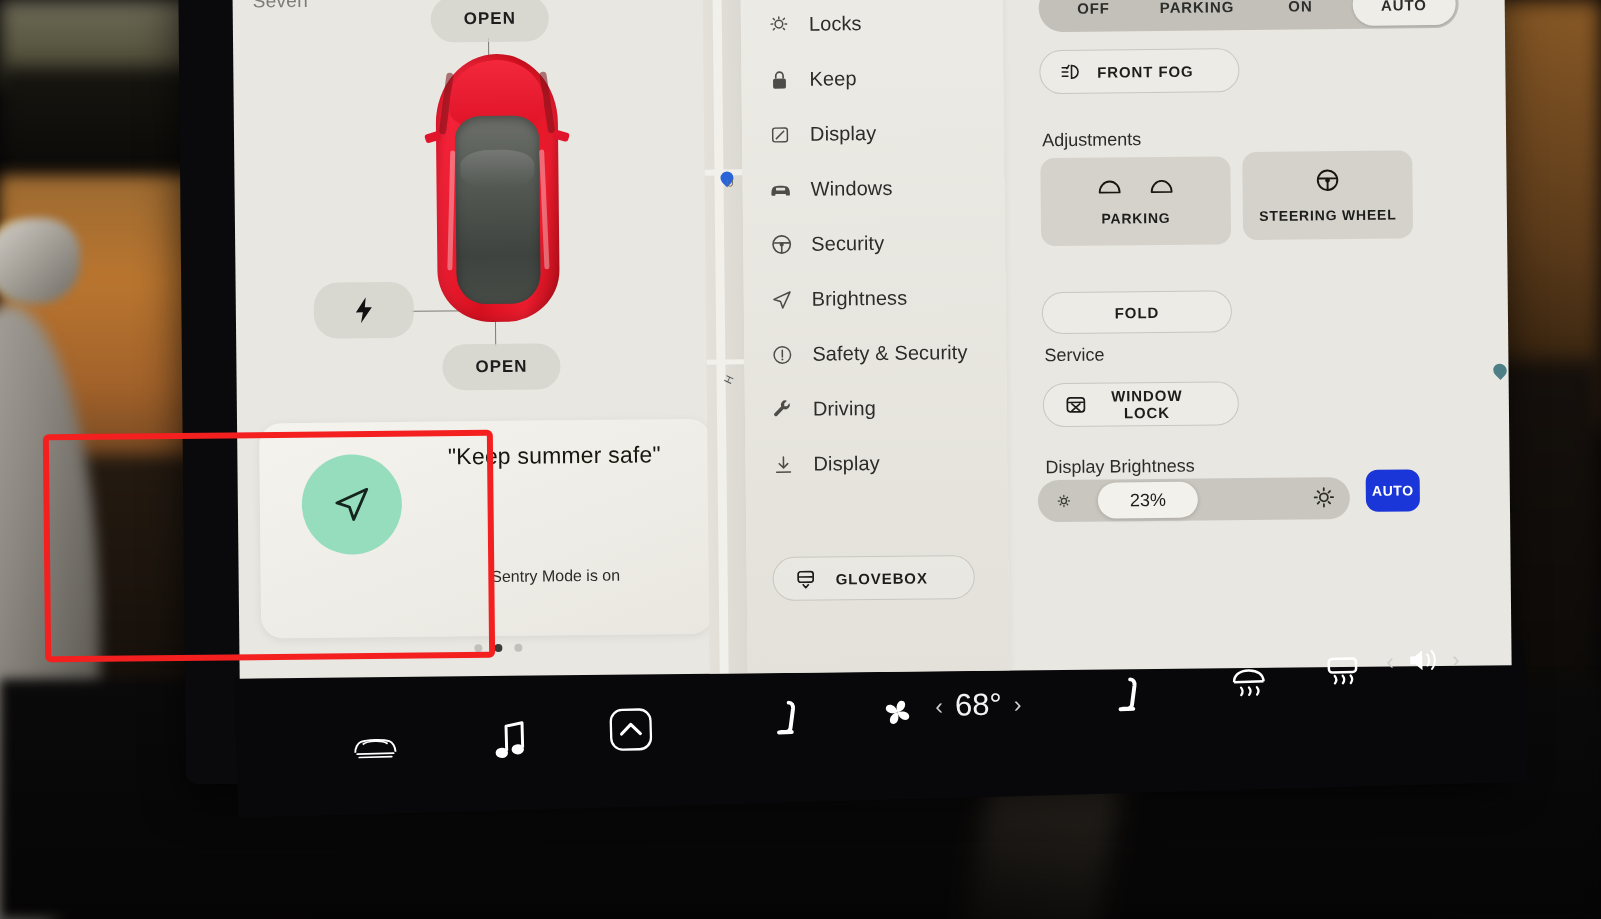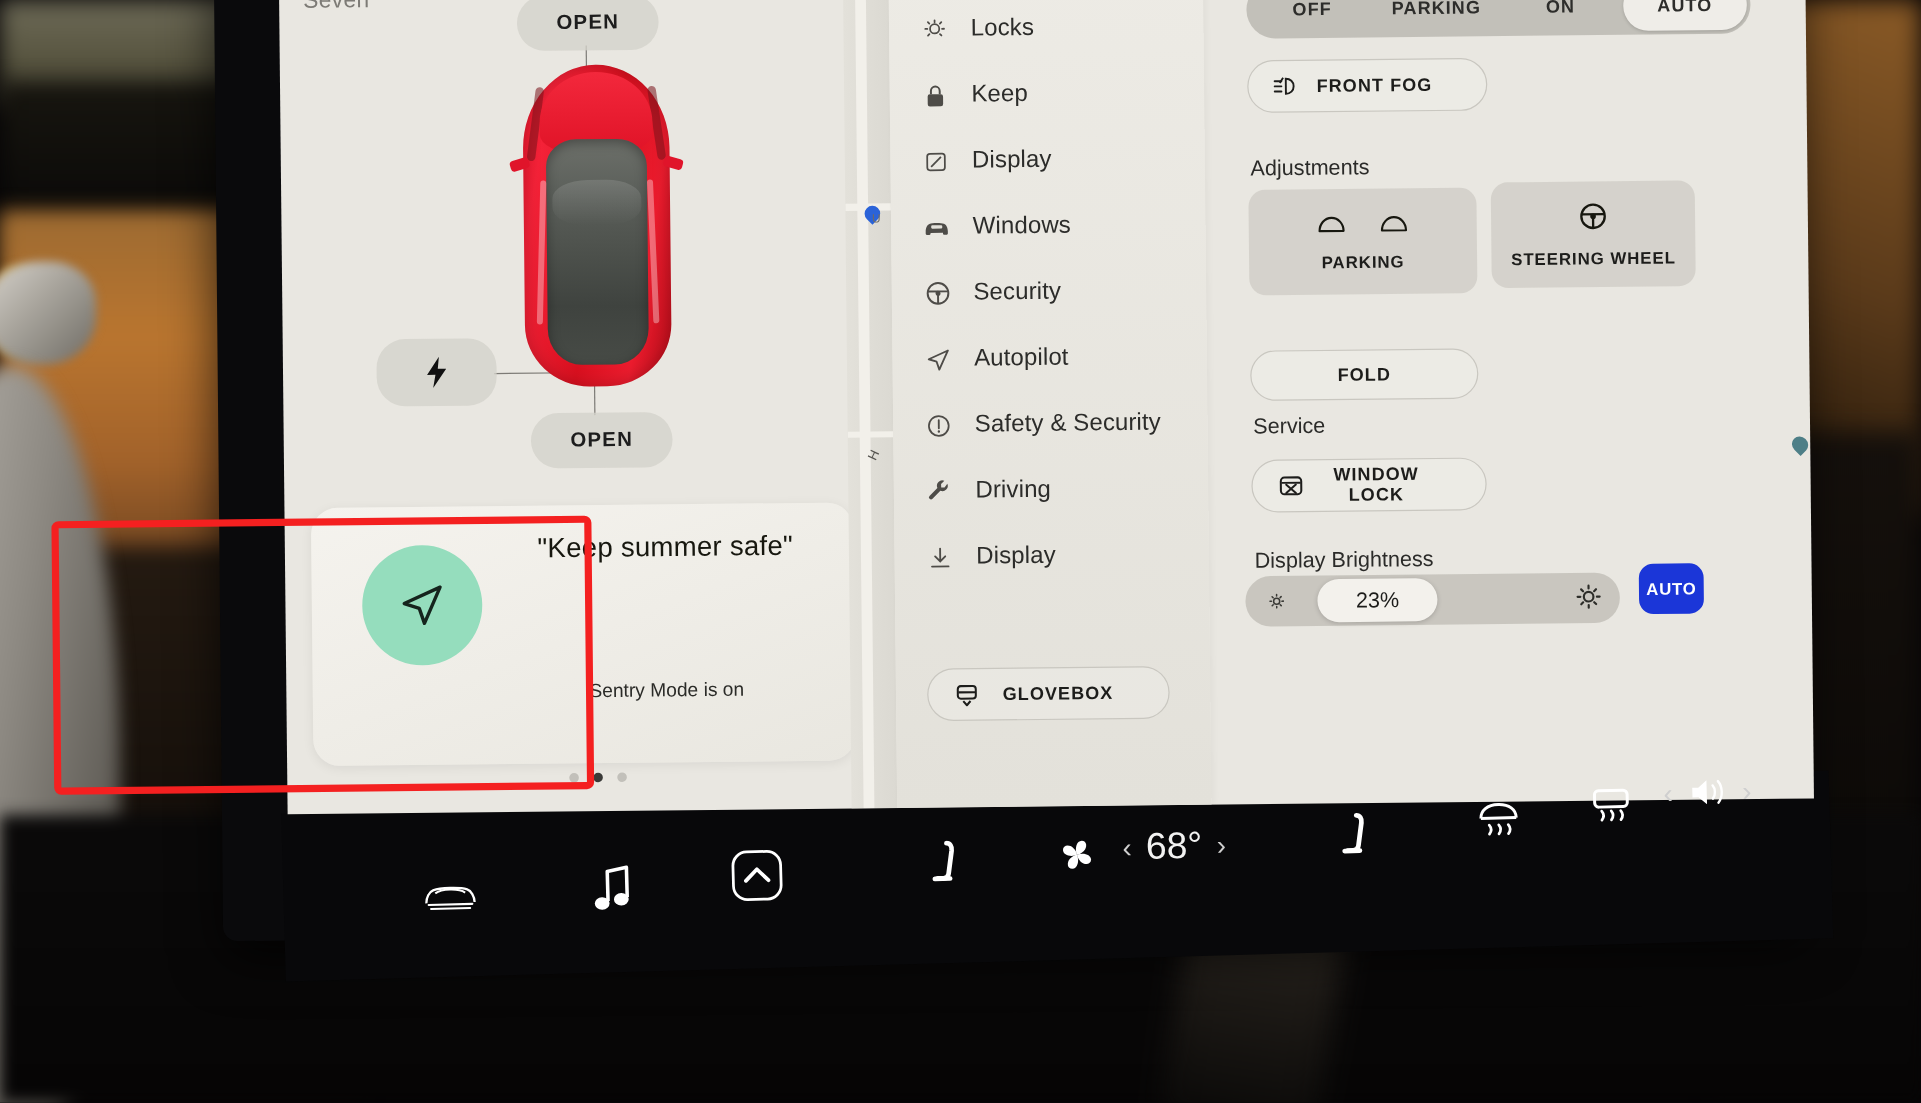--- a/index.html
+++ b/index.html
@@ -494,21 +494,21 @@
           </span>
           <span class="menu-label">Security</span>
         </div>
 
         <div class="menu-item">
           <span class="menu-icon">
             <svg width="22" height="22" viewBox="0 0 24 24">
               <path d="M21 3.5 3.5 11.3 10.6 13.6 13 20.8Z" fill="none" stroke="#4e4c48" stroke-width="1.7" stroke-linejoin="round"></path>
             </svg>
           </span>
-          <span class="menu-label">Autopilot</span>
+          <span class="menu-label">Brightness</span>
         </div>
 
         <div class="menu-item">
           <span class="menu-icon">
             <svg width="22" height="22" viewBox="0 0 24 24">
               <circle cx="12" cy="12" r="9" fill="none" stroke="#4e4c48" stroke-width="1.6"></circle>
               <path d="M12 6.8v7.4" stroke="#4e4c48" stroke-width="1.7" stroke-linecap="round"></path>
               <circle cx="12" cy="17" r="1.1" fill="#4e4c48"></circle>
             </svg>
           </span>

